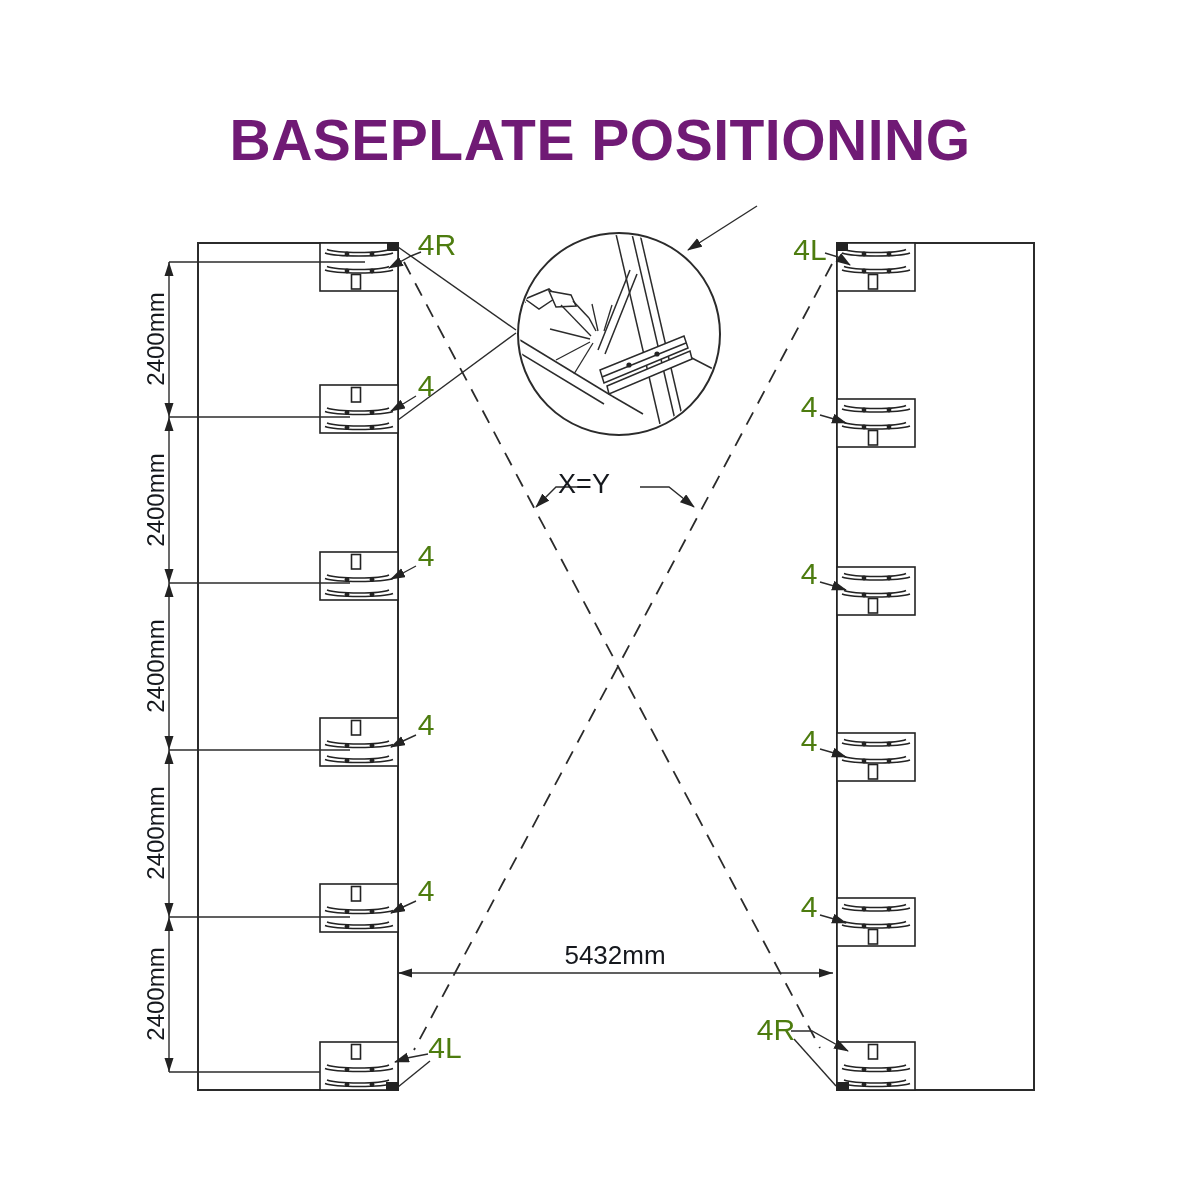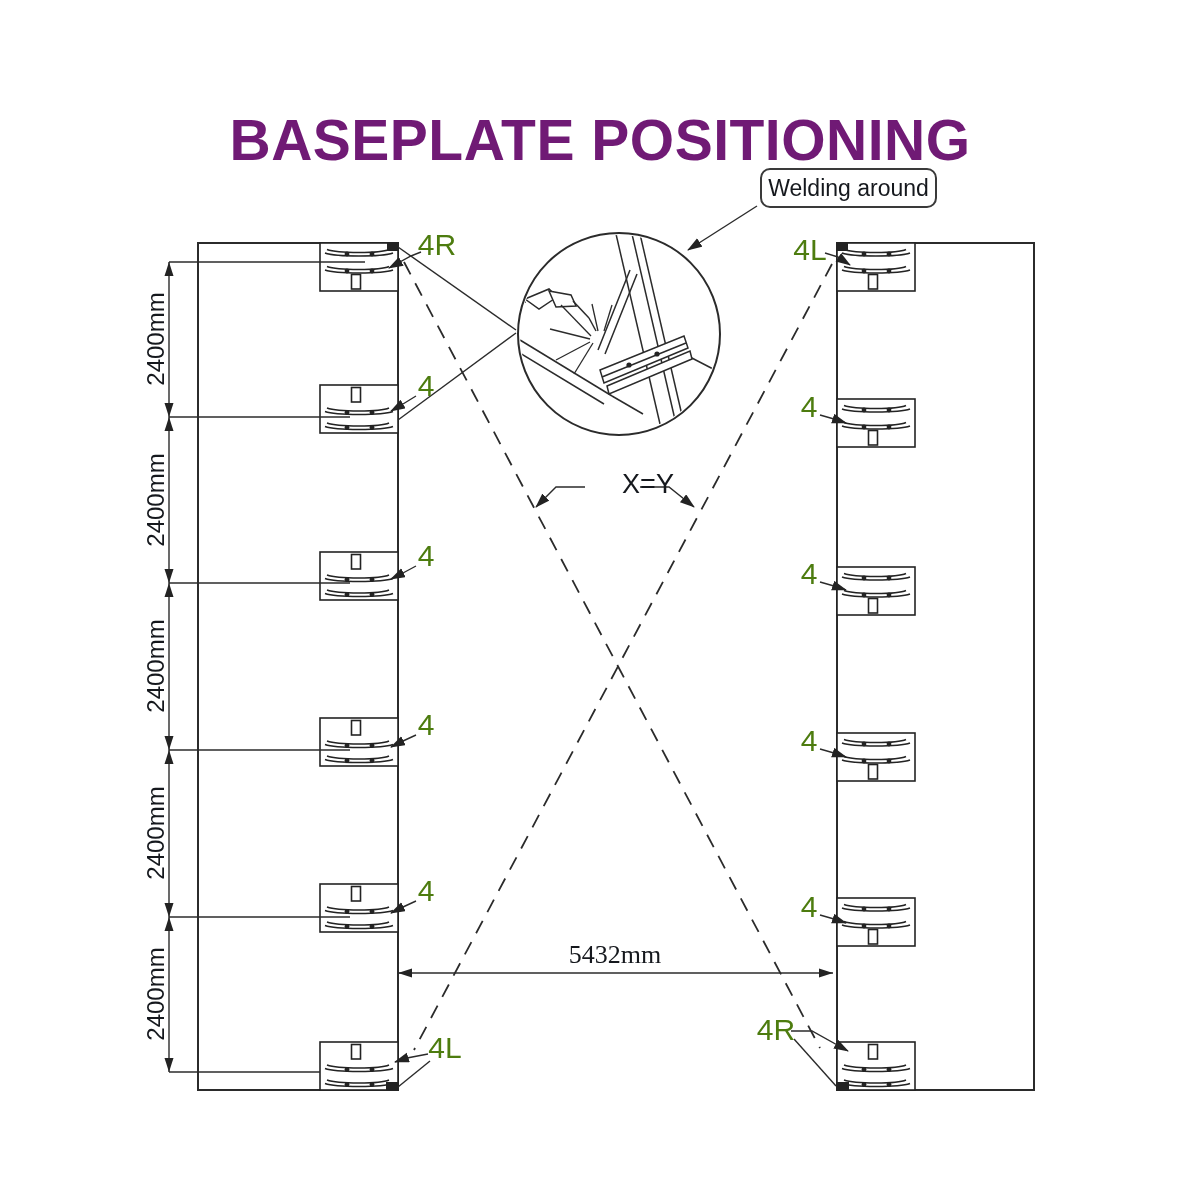--- a/index.html
+++ b/index.html
@@ -24,21 +24,21 @@
     font-size:30px;color:#4d7c0f;white-space:nowrap;line-height:1;
   }
   .dimv{
     position:absolute;
     transform:translate(-50%,-50%) rotate(-90deg);
     font-size:24px;color:#15181d;white-space:nowrap;line-height:1;
   }
   .dimh{
     position:absolute;
     transform:translate(-50%,-50%);
-    font-size:26px;color:#15181d;white-space:nowrap;line-height:1;font-family:Liberation Serif, serif;
+    font-size:26px;color:#15181d;white-space:nowrap;line-height:1;
   }
   .xy{
     position:absolute;
     transform:translate(-50%,-50%);
     font-size:27px;color:#15181d;white-space:nowrap;line-height:1;
   }
   .callout-box{
     position:absolute;left:760px;top:168px;width:177px;height:40px;
     box-sizing:border-box;
     border:2px solid #3a3a3a;border-radius:10px;
@@ -216,25 +216,22 @@
       <polyline points="820,582 834,586 846,590" marker-end="url(#ah)"></polyline>
       <polyline points="820,749 834,753 846,757" marker-end="url(#ah)"></polyline>
       <polyline points="820,915 834,919 846,923" marker-end="url(#ah)"></polyline>
       <polyline points="791,1031 812,1031 848,1051" marker-end="url(#ah)"></polyline>
       <line x1="794" y1="1039" x2="836" y2="1086"></line>
     </g>
   </svg>
 
   <div class="title">BASEPLATE POSITIONING</div>
 
-  <div class="callout-box">
-    <span>Welding around</span>
-  </div>
-
-  <div class="xy" style="left:648px;top:484px;">X=Y</div>
+
+  <div class="xy" style="left:584px;top:484px;">X=Y</div>
 
   <div class="dimh" style="left:615px;top:955px;">5432mm</div>
 
   <div class="dimv" style="left:156px;top:339px;">2400mm</div>
   <div class="dimv" style="left:156px;top:500px;">2400mm</div>
   <div class="dimv" style="left:156px;top:666px;">2400mm</div>
   <div class="dimv" style="left:156px;top:833px;">2400mm</div>
   <div class="dimv" style="left:156px;top:994px;">2400mm</div>
 
   <div class="lbl" style="left:437px;top:245px;">4R</div>

